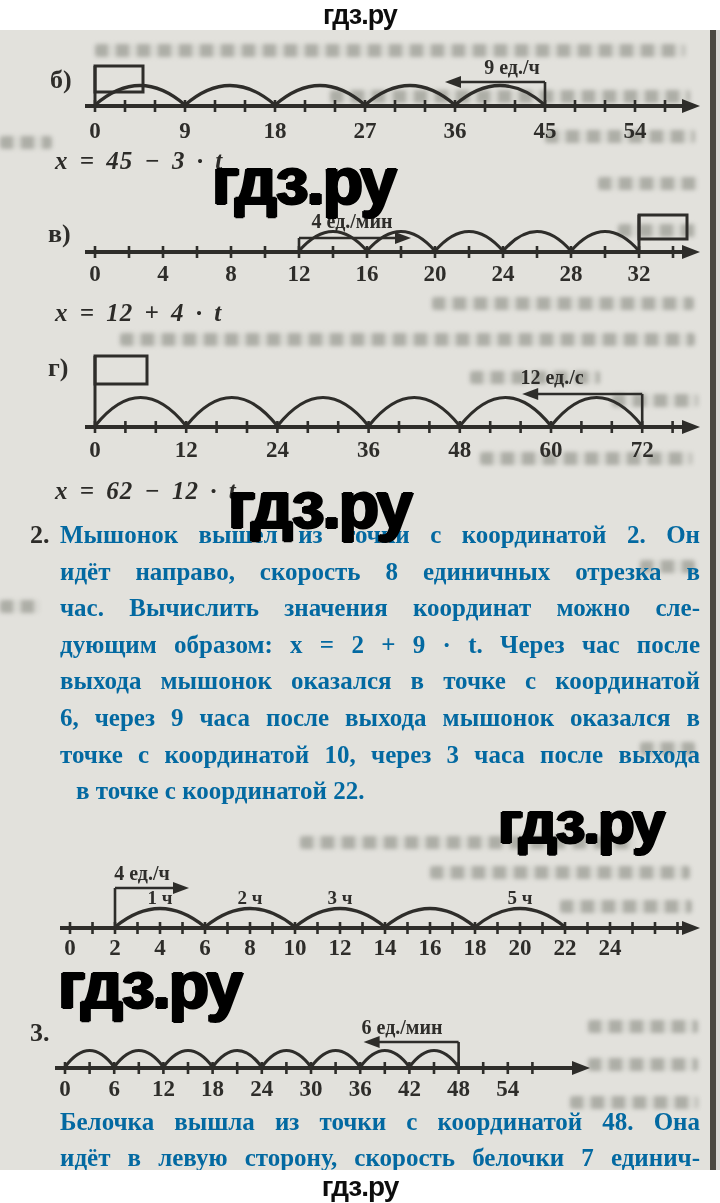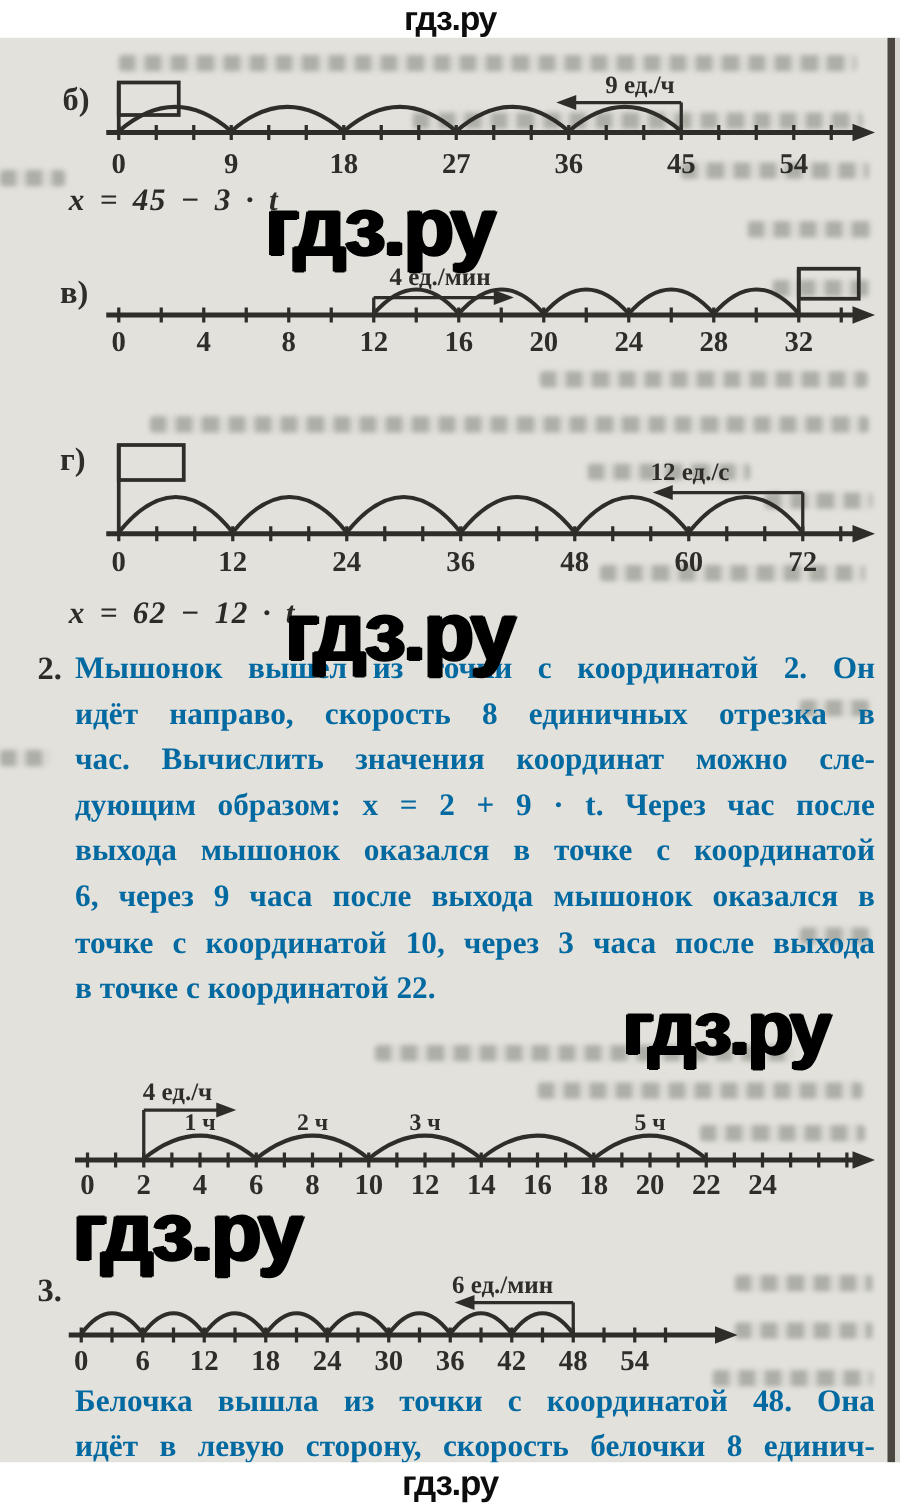--- a/index.html
+++ b/index.html
@@ -31,21 +31,21 @@
   .wm{position:absolute;font-family:"Liberation Sans","DejaVu Sans",sans-serif;font-weight:700;color:#000;
       letter-spacing:-2px;line-height:1;z-index:6;
       text-shadow:1.5px 0 0 #000,-1.5px 0 0 #000,0 1px 0 #000,0 -1px 0 #000;}
   .wm.big{font-size:66px;}
   .wm.mid{font-size:60px;}
   .pnum{position:absolute;font-weight:700;font-size:26px;color:#2c2b28;}
   .para{position:absolute;left:60px;width:640px;font-weight:700;font-size:25px;color:#0369a1;}
   #p2{top:487px;line-height:36.6px;}
   #p3{top:1074px;line-height:36px;}
   .jline{text-align:justify;text-align-last:justify;}
-  .jlast{text-align:justify;text-align-last:left;}
+  .jlast{text-align:justify;text-align-last:left;margin-left:16px;}
 </style>
 </head>
 <body>
 
 <div class="page">
 
   <div class="site-bar top">
     <div class="logo">гдз.ру</div>
   </div>
 
@@ -154,20 +154,21 @@
         <path d="M 463 39 Q 497 0 531 39" fill="none" stroke="#2e2d2a" stroke-width="3.2"></path>
         <path d="M 531 39 Q 565 0 599 39" fill="none" stroke="#2e2d2a" stroke-width="3.2"></path>
         <line x1="599" y1="40" x2="599" y2="3" stroke="#2e2d2a" stroke-width="3"></line>
         <rect x="599" y="3" width="48" height="24" fill="none" stroke="#2e2d2a" stroke-width="3"></rect>
         <line x1="259" y1="38" x2="259" y2="26" stroke="#2e2d2a" stroke-width="2.6"></line>
         <line x1="259" y1="26" x2="358" y2="26" stroke="#2e2d2a" stroke-width="2.6"></line>
         <polygon points="371,26 355,20 355,32" fill="#2e2d2a"></polygon>
         <text x="312" y="16" text-anchor="middle" class="spdl">4 ед./мин</text>
         <text x="8" y="30" class="partl">в)</text>
       </svg>
+    <div class="equation" style="left:55px;top:269px">x = 12 + 4 · t</div>
 
     <svg id="svg-g" class="diagram" viewBox="0 0 670 120" style="left: 40px; top: 320px; width: 670px; height: 120px;">
         <line x1="45" y1="77" x2="648" y2="77" stroke="#2e2d2a" stroke-width="4"></line>
         <polygon points="660,77 642,70 642,84" fill="#2e2d2a"></polygon>
         <line x1="55" y1="71" x2="55" y2="83" stroke="#2e2d2a" stroke-width="2.6"></line>
         <line x1="85.4" y1="71" x2="85.4" y2="83" stroke="#2e2d2a" stroke-width="2.6"></line>
         <line x1="115.8" y1="71" x2="115.8" y2="83" stroke="#2e2d2a" stroke-width="2.6"></line>
         <line x1="146.2" y1="71" x2="146.2" y2="83" stroke="#2e2d2a" stroke-width="2.6"></line>
         <line x1="176.6" y1="71" x2="176.6" y2="83" stroke="#2e2d2a" stroke-width="2.6"></line>
         <line x1="207" y1="71" x2="207" y2="83" stroke="#2e2d2a" stroke-width="2.6"></line>
@@ -324,21 +325,21 @@
         <path d="M 281 59 Q 305.6 26 330.2 59" fill="none" stroke="#2e2d2a" stroke-width="3.2"></path>
         <path d="M 330.2 59 Q 354.79999999999995 26 379.4 59" fill="none" stroke="#2e2d2a" stroke-width="3.2"></path>
         <path d="M 379.4 59 Q 404 26 428.59999999999997 59" fill="none" stroke="#2e2d2a" stroke-width="3.2"></path>
         <line x1="428.59999999999997" y1="58" x2="428.59999999999997" y2="34" stroke="#2e2d2a" stroke-width="2.6"></line>
         <line x1="428.59999999999997" y1="34" x2="346.59999999999997" y2="34" stroke="#2e2d2a" stroke-width="2.6"></line>
         <polygon points="333.59999999999997,34 349.59999999999997,28 349.59999999999997,40" fill="#2e2d2a"></polygon>
         <text x="372" y="26" text-anchor="middle" class="spdl">6 ед./мин</text>
       </svg>
     <div class="para" id="p3">
       <div class="jline">Белочка вышла из точки с координатой 48. Она</div>
-      <div class="jline">идёт в левую сторону, скорость белочки 8 единич-</div>
+      <div class="jline">идёт в левую сторону, скорость белочки 7 единич-</div>
     </div>
 
     <div class="edge-d"></div>
     <div class="edge-l"></div>
   </div>
 
   <div class="site-bar bottom">
     <div class="logo">гдз.ру</div>
   </div>
 

